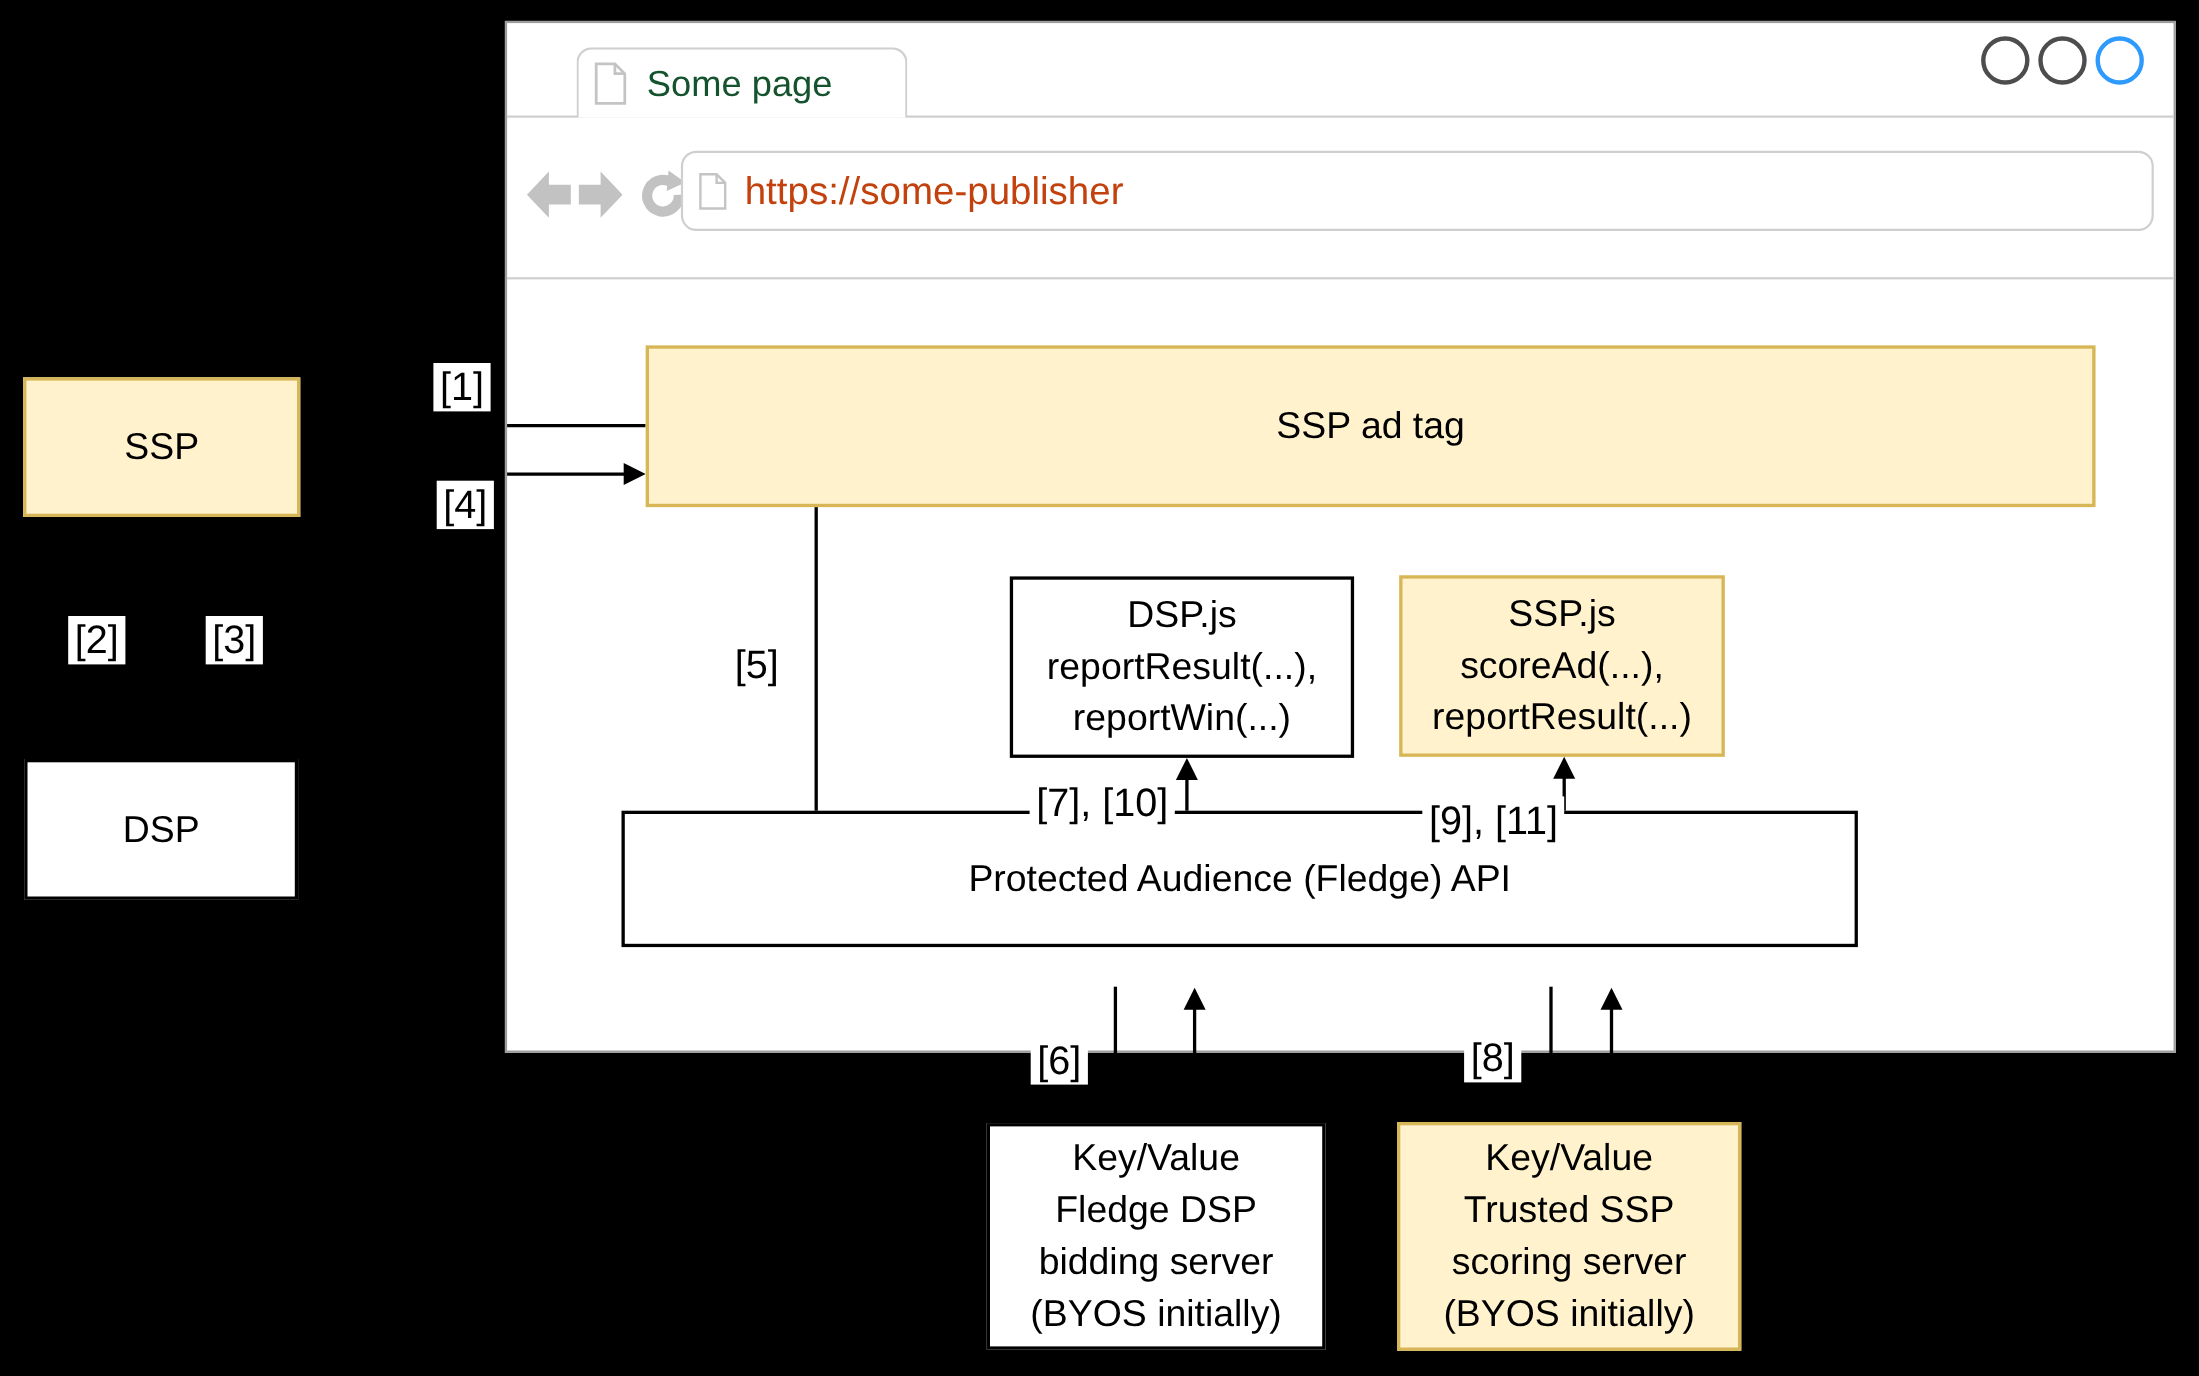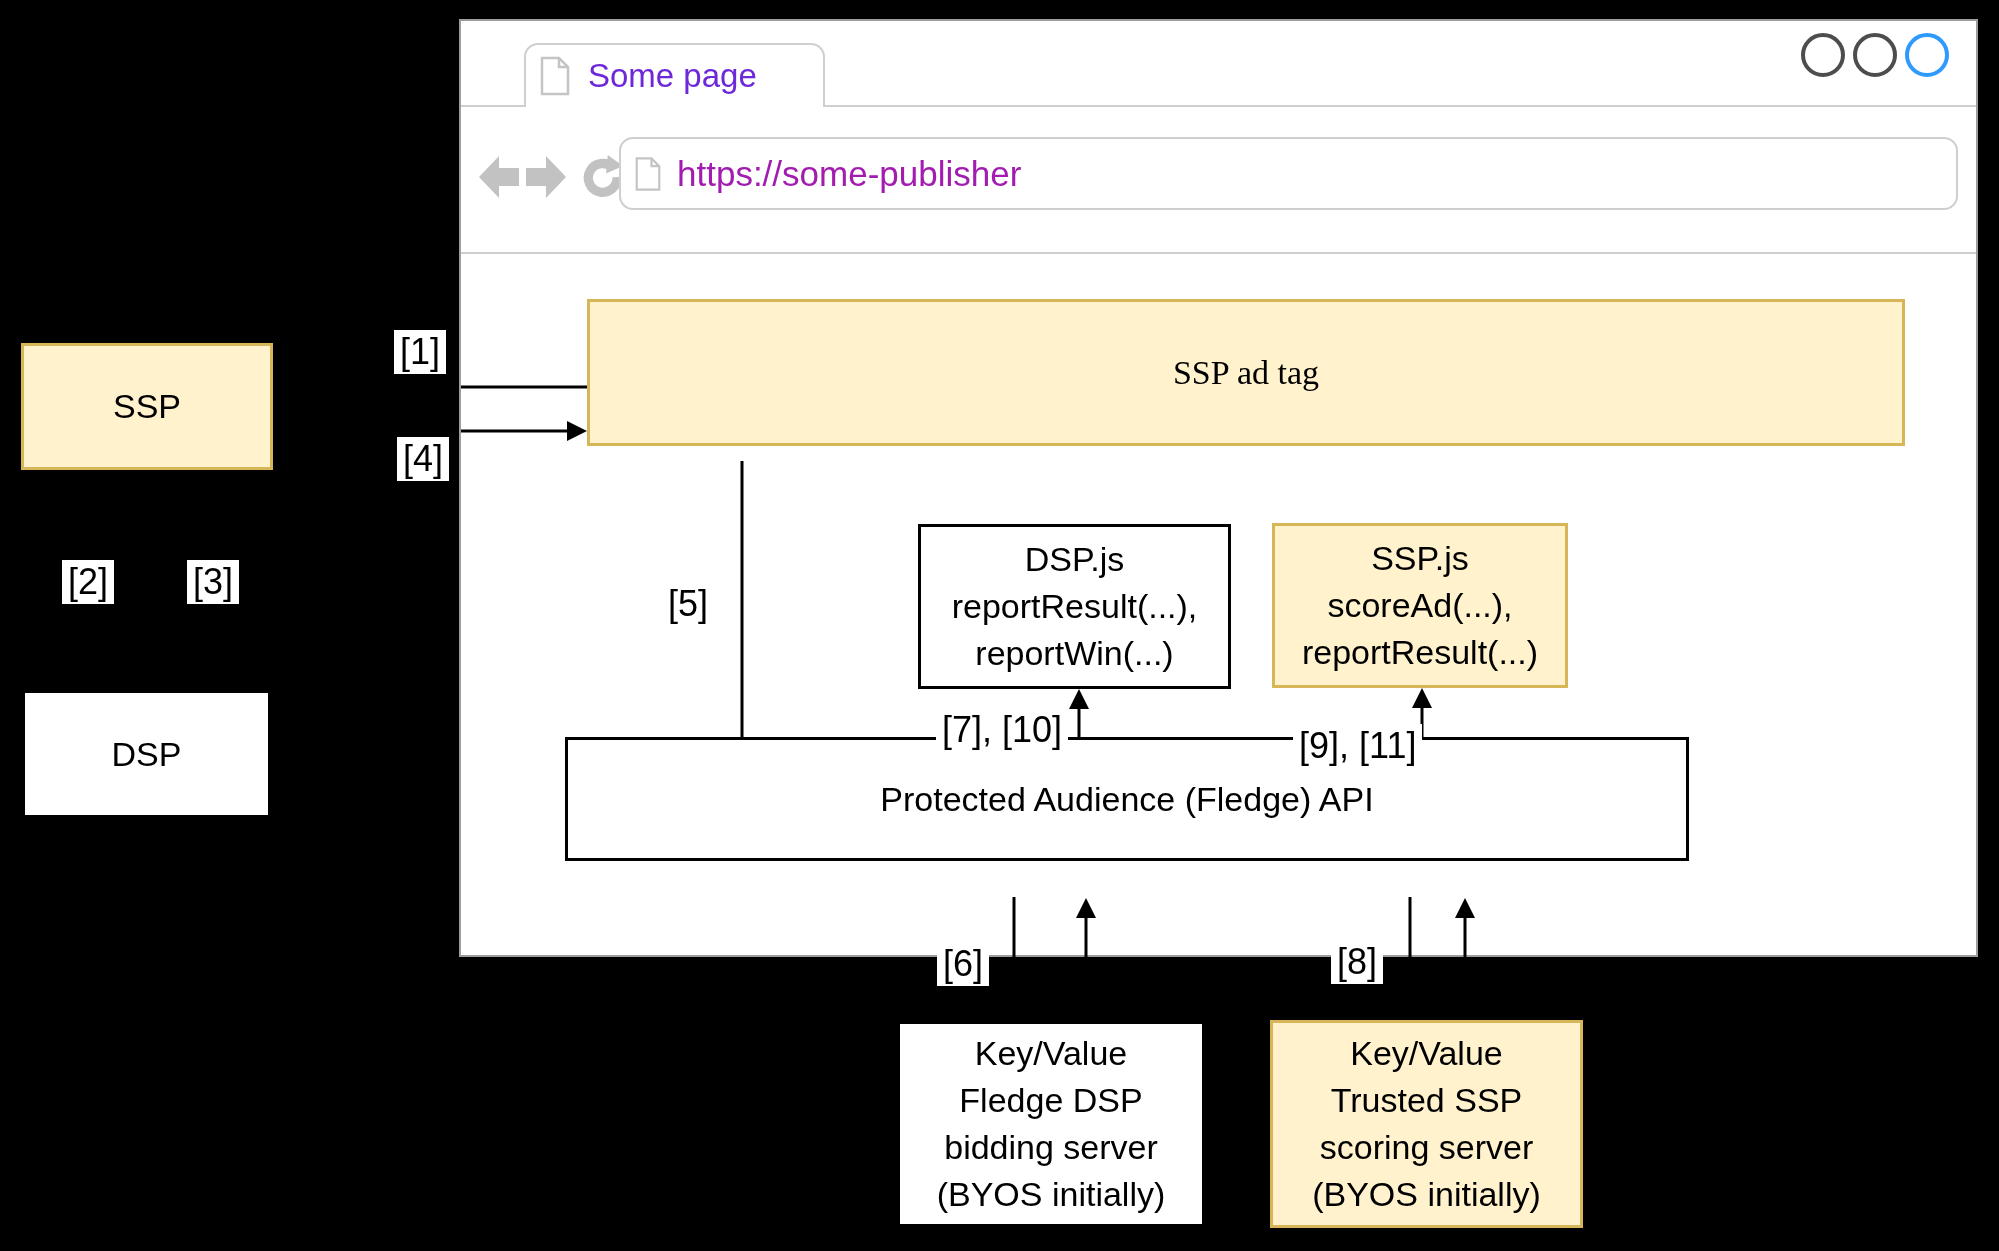--- a/index.html
+++ b/index.html
@@ -19,29 +19,29 @@
     position:absolute;left:459px;top:19px;width:1519px;height:938px;
     background:#fff;border:2px solid #9d9d9d;box-sizing:border-box;
   }
   .tabline{position:absolute;left:0;top:84px;width:100%;height:2px;background:var(--chrome-line);}
   .toolline{position:absolute;left:0;top:231px;width:100%;height:2px;background:var(--chrome-line);}
   .tab{
     position:absolute;left:63px;top:22px;width:301px;height:64px;background:#fff;
     border:2px solid var(--chrome-line);border-bottom:none;border-radius:14px 14px 0 0;
     box-sizing:border-box;display:flex;align-items:center;gap:18px;padding-left:14px;z-index:3;
   }
-  .tab-title{font-size:33px;color:#6d28d9;white-space:nowrap;}
+  .tab-title{font-size:33px;color:#14532d;white-space:nowrap;}
   .controls{position:absolute;right:26px;top:11px;z-index:2;}
   .navicons{position:absolute;left:18px;top:128px;display:flex;align-items:center;gap:7px;}
   .urlbar{
     position:absolute;left:158px;top:116px;width:1339px;height:73px;box-sizing:border-box;
     border:2px solid var(--chrome-line);border-radius:14px;background:#fff;
     display:flex;align-items:center;gap:16px;padding:0 14px;z-index:2;
   }
-  .url-text{font-size:35px;color:#a21caf;white-space:nowrap;}
+  .url-text{font-size:35px;color:#c2410c;white-space:nowrap;}
   
   .box{
     position:absolute;box-sizing:border-box;background:#fff;border:3px solid #000;
     display:flex;flex-direction:column;align-items:center;justify-content:center;
     text-align:center;z-index:2;
   }
   .box.hl{background:var(--highlight-fill);border-color:var(--highlight-border);}
   .box .t{font-size:34px;line-height:47px;white-space:nowrap;}
   .t-big{font-size:36px;}
   .t-huge{font-size:40px;}
@@ -128,21 +128,21 @@
 
       <line x1="553" y1="876" x2="553" y2="938" stroke="#000" stroke-width="3"></line>
       <line x1="625" y1="938" x2="625" y2="893" stroke="#000" stroke-width="3"></line>
       <polygon points="625,877 615,897 635,897" fill="#000"></polygon>
 
       <line x1="949" y1="876" x2="949" y2="938" stroke="#000" stroke-width="3"></line>
       <line x1="1004" y1="938" x2="1004" y2="893" stroke="#000" stroke-width="3"></line>
       <polygon points="1004,877 994,897 1014,897" fill="#000"></polygon>
     </svg>
 
-    <div class="box hl" style="left:126px;top:278px;width:1318px;height:147px;font-family:Liberation Serif, serif;">
+    <div class="box hl" style="left:126px;top:293px;width:1318px;height:147px;">
       <div class="t t-big">SSP ad tag</div>
     </div>
 
     <div class="box" style="left:457px;top:503px;width:313px;height:165px;">
       <div class="t">DSP.js</div>
       <div class="t">reportResult(...),</div>
       <div class="t">reportWin(...)</div>
     </div>
 
     <div class="box hl" style="left:811px;top:502px;width:296px;height:165px;">

